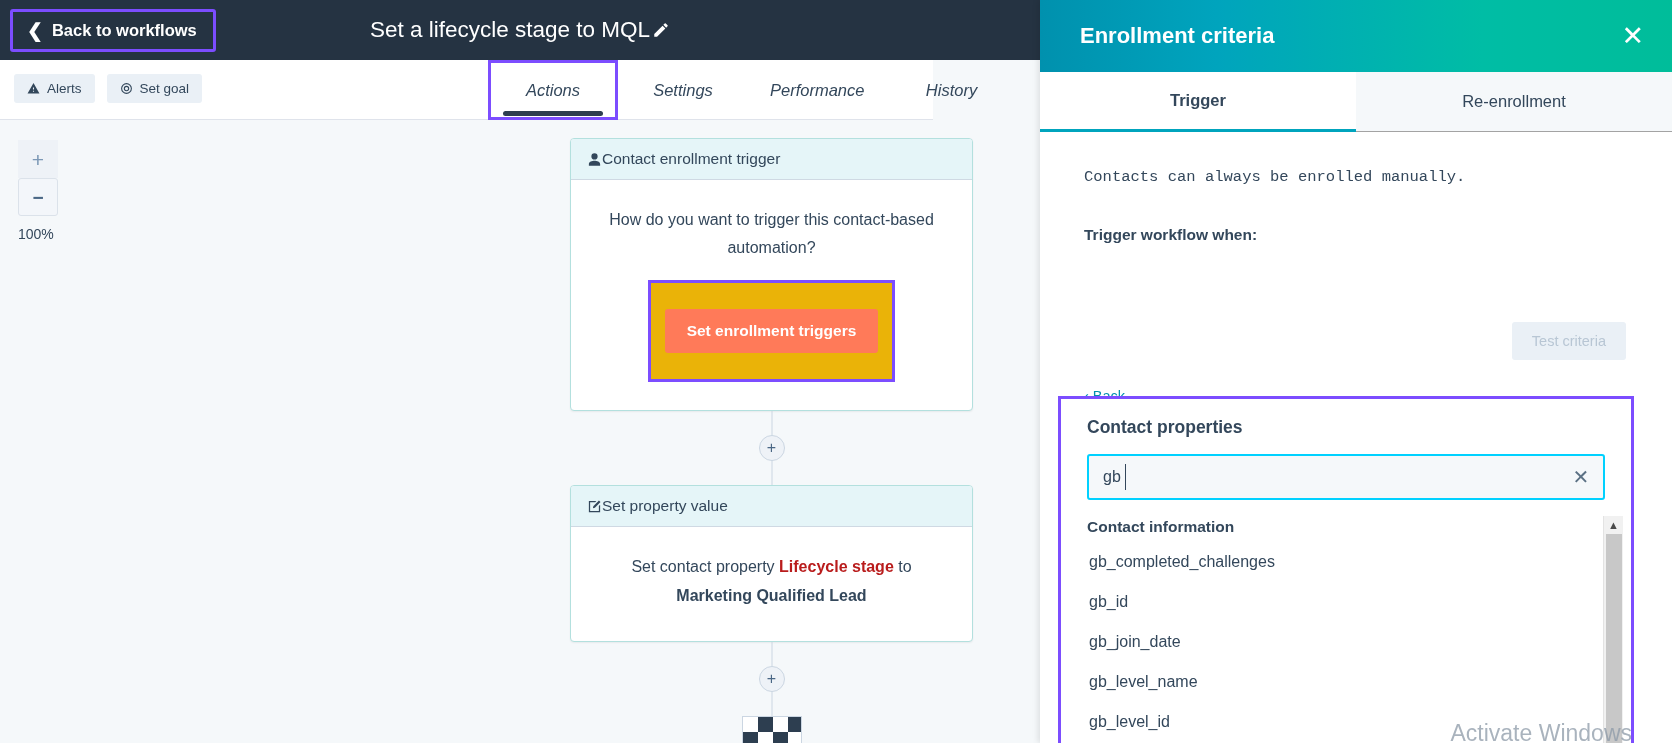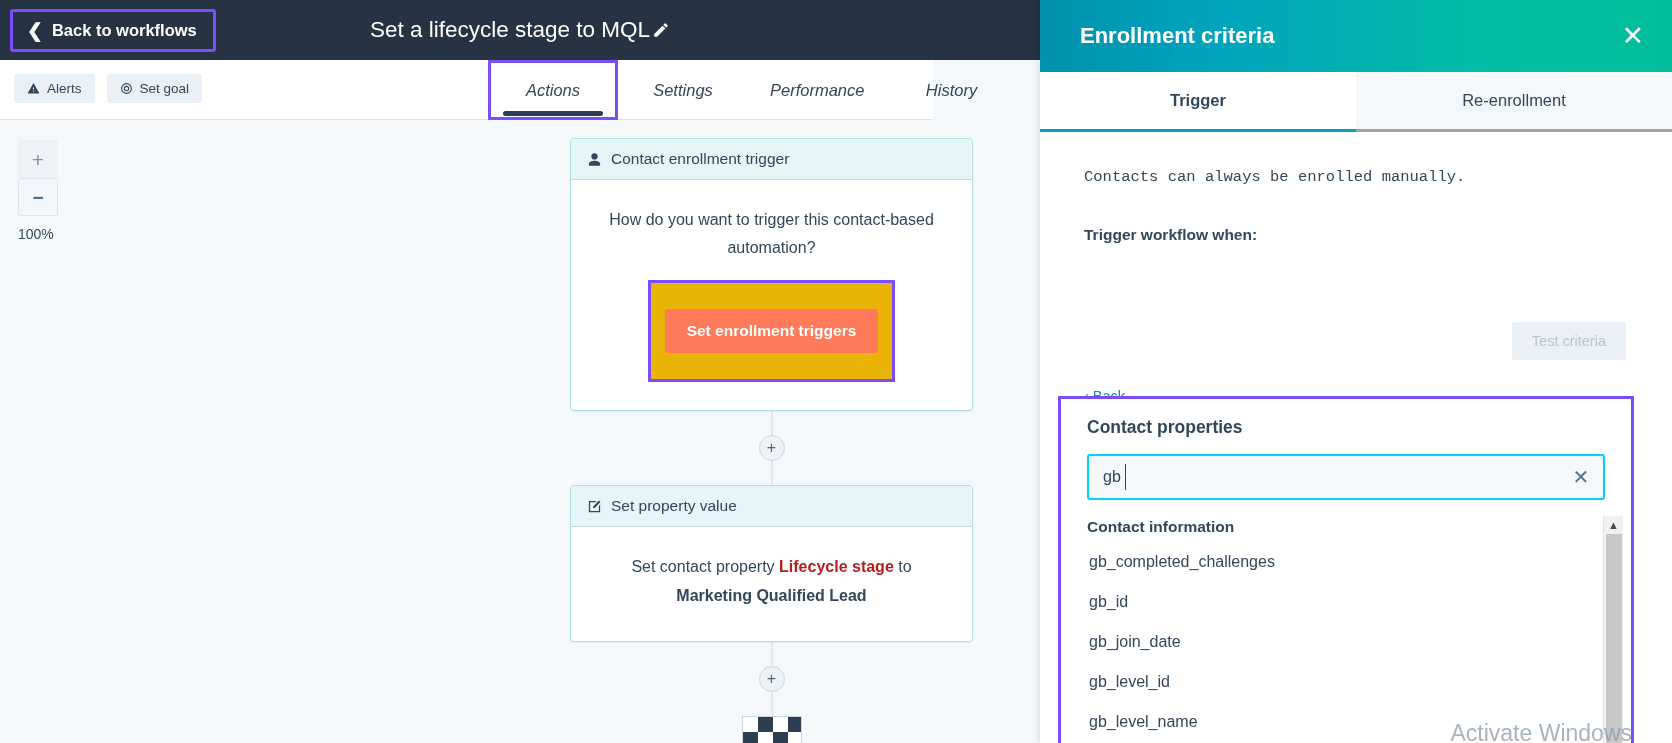--- a/index.html
+++ b/index.html
@@ -69,21 +69,21 @@
   .zbtn span { font-size: 21px; color: #7c98b6; line-height: 1; }
   .zbtn.minus span { color: #4a6785; font-weight: 700; font-size: 19px; }
   .zlevel { margin-top: 10px; font-size: 14px; color: #33475b; text-align: left; }
 
   .flowcol {
     position: absolute; left: 570px; top: 18px; width: 403px;
   }
   .card { background: #ffffff; border-radius: 4px; border: 1px solid #b3e0de;
           box-shadow: 0 1px 2px rgba(0,0,0,.06); overflow: hidden; }
   .card-head {
-    display: flex; align-items: center; gap: 9px;
+    display: flex; align-items: center; 
     padding: 11px 16px; font-size: 15.5px; color: #33475b;
     background: #eaf0f6; border-bottom: 1px solid #cfd9e3;
   }
   .card.tealhead .card-head { background: #e5f5f8; }
   .card-head svg { width: 15px; height: 15px; fill: #33475b; flex: none; }
   .card-body { padding: 26px 28px 28px; text-align: center; }
   .card-body p { font-size: 16px; color: #33475b; line-height: 1.75; }
   .btn-wrap {
     display: inline-block; margin-top: 18px;
     border: 3px solid #7c4dff; padding: 26px 14px; background: #eab308;
@@ -126,21 +126,21 @@
     height: 72px; display: flex; align-items: center; justify-content: space-between;
     padding: 0 28px 0 40px;
     background: linear-gradient(90deg,#0091ae 0%, #00a4bd 28%, #00bda5 70%, #00bd9a 100%);
   }
   .panel-head h2 { color: #fff; font-size: 22px; font-weight: 700; }
   .panel-close { color: #fff; font-size: 27px; line-height: 1; cursor: pointer; background: none; border: none; }
   .panel-tabs { display: flex; height: 60px; }
   .ptab {
     flex: 1; display: flex; align-items: center; justify-content: center;
     font-size: 16.5px; color: #33475b; cursor: pointer;
-    background: #f5f8fa; border-bottom: 3px solid #a3a3a3;
+    background: #f5f8fa; border-bottom: 1px solid #a3a3a3;
   }
   .ptab.active { background: #ffffff; border-bottom: 3px solid #00a4bd; font-weight: 700; }
   .panel-body { position: relative; padding: 36px 40px 0 44px; }
   .hint { font-size: 15.5px; color: #33475b; font-family: Liberation Mono, monospace; }
   .trig-row { margin-top: 40px; display: flex; align-items: center; }
   .trig-label { font-size: 15.5px; color: #33475b; font-weight: 700; }
   .test-btn {
     position: absolute; right: 46px; top: 190px;
     background: #eaf0f6; color: #b8c6d4; font-size: 14.5px;
     border: none; border-radius: 3px; padding: 11px 20px; cursor: default;
@@ -334,22 +334,22 @@
           <input class="search-input" value="gb" style="">
           <div class="caret"></div>
           <button class="clear-x">✕</button>
         </div>
 
         <div class="list">
           <div class="list-group">Contact information</div>
           <div class="list-item">gb_completed_challenges</div>
           <div class="list-item">gb_id</div>
           <div class="list-item">gb_join_date</div>
+          <div class="list-item">gb_level_name</div>
           <div class="list-item">gb_level_id</div>
-          <div class="list-item">gb_level_name</div>
           <div class="list-item">gb_rank_points</div>
 
           <div class="scrollbar">
             <div class="sb-arrow">▲</div>
             <div class="sb-thumb"></div>
 
           </div>
         </div>
       </div>
     </div>

